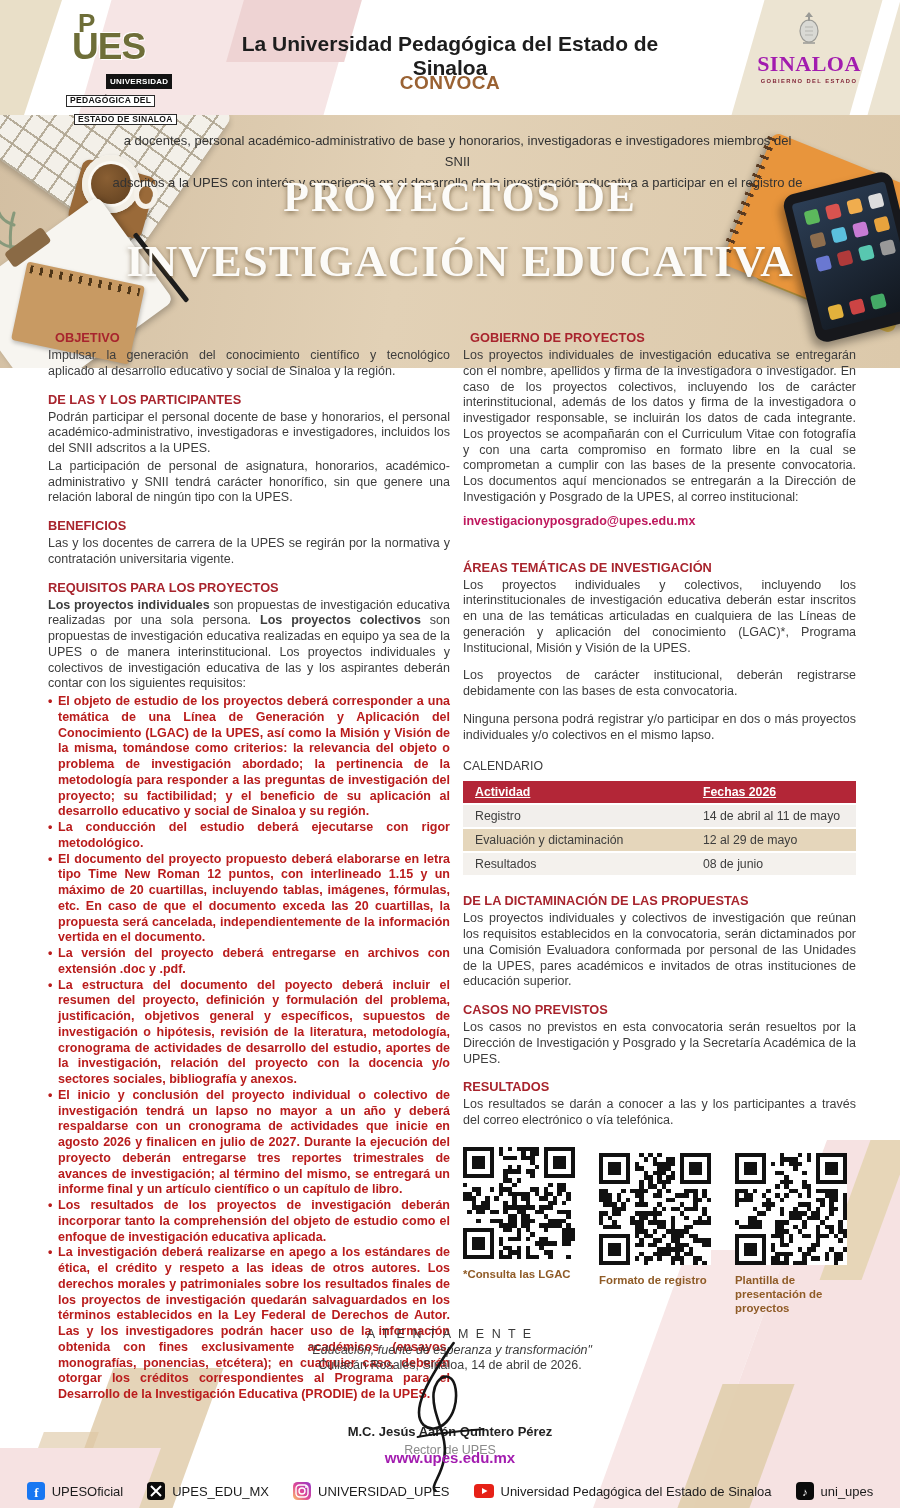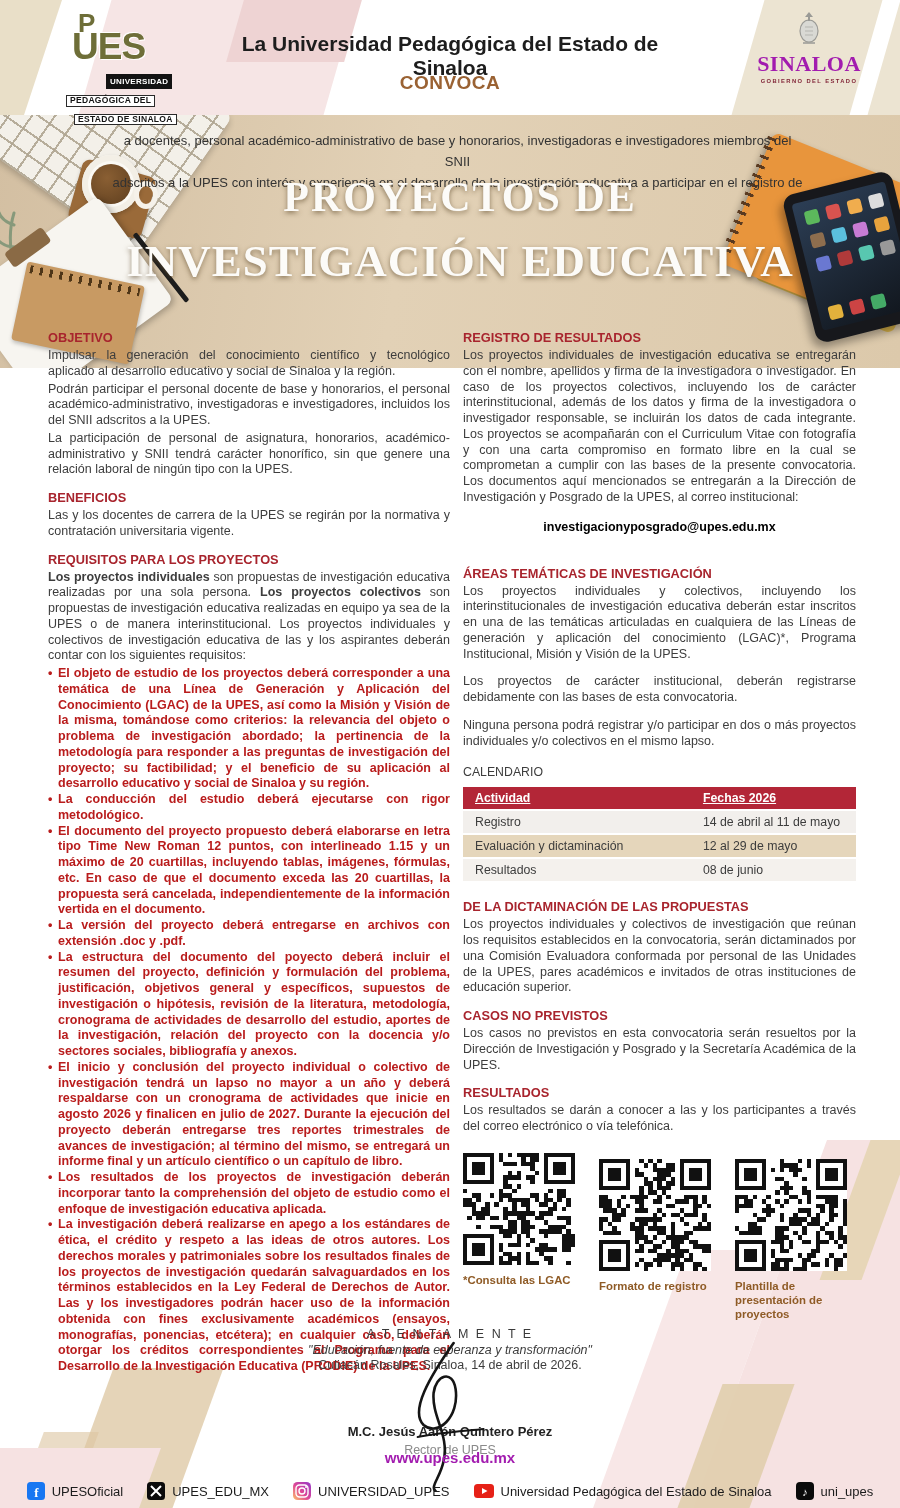--- a/index.html
+++ b/index.html
@@ -82,27 +82,27 @@
   .bigtitle{position:absolute;left:45px;right:25px;top:58px;text-align:center;z-index:2;
     font-family:"Liberation Serif","DejaVu Serif",serif;font-weight:bold;color:#fcfbf8;
     text-shadow:0 2px 5px rgba(92,72,42,.65);}
   .big1{font-size:42px;letter-spacing:2px;}
   .big2{font-size:45px;letter-spacing:1px;margin-top:14px;}
   
   .col{position:absolute;top:330px;z-index:2;}
   .col-left{left:48px;width:402px;}
   .col-right{left:463px;width:393px;}
   h3.sec{font-size:12.8px;font-weight:bold;color:#a8242d;margin:12px 0 3px;}
-  h3.first{margin-top:0;}
+  h3.first{margin-top:0;margin-left:7px;}
   .body-p{margin:0 0 2px;font-size:12.5px;line-height:1.26;color:#3d3d3d;text-align:justify;}
   .blt{position:relative;padding-left:10px;margin:0;font-size:12.5px;line-height:1.26;
     color:#b91c1c;text-align:justify;font-weight:bold;}
   .blt::before{content:"•";position:absolute;left:0;top:0;}
   .bold{font-weight:bold;}
-  .email{color:#000000;font-weight:bold;font-size:12.5px;margin-top:14px;text-align:center;}
+  .email{color:#be185d;font-weight:bold;font-size:12.5px;margin-top:8px;}
   .sp{height:10px;}
   .cal-label{font-size:12.3px;color:#3d3d3d;margin:16px 0 6px;}
   table.cal{width:100%;border-collapse:separate;border-spacing:0 2px;}
   table.cal th{background:#b32637;color:#fff;text-align:left;font-size:12.3px;padding:4px 12px;text-decoration:underline;}
   table.cal td{font-size:12.3px;color:#3d3d3d;padding:4px 12px;}
   tr.r0 td{background:#f2efec;} tr.r1 td{background:#e5d6bb;} tr.r2 td{background:#f4f1ed;}
   .cal-c1{width:58%;} .cal-c2{width:42%;}
   
   .qr-row{display:flex;gap:17px;margin-top:18px;}
   .qr-item{width:119px;}
@@ -217,40 +217,41 @@
     <div class="bigtitle">
       <div class="big1">PROYECTOS DE</div>
       <div class="big2">INVESTIGACIÓN EDUCATIVA</div>
     </div>
   </div>
 
   <div class="col col-left">
     <h3 class="sec first">OBJETIVO</h3>
     <p class="body-p">Impulsar la generación del conocimiento científico y tecnológico aplicado al desarrollo educativo y social de Sinaloa y la región.</p>
 
+    <h3 class="sec">DE LAS Y LOS PARTICIPANTES</h3>
     <p class="body-p">Podrán participar el personal docente de base y honorarios, el personal académico-administrativo, investigadoras e investigadores, incluidos los del SNII adscritos a la UPES.</p>
     <p class="body-p">La participación de personal de asignatura, honorarios, académico-administrativo y SNII tendrá carácter honorífico, sin que genere una relación laboral de ningún tipo con la UPES.</p>
 
     <h3 class="sec">BENEFICIOS</h3>
     <p class="body-p">Las y los docentes de carrera de la UPES se regirán por la normativa y contratación universitaria vigente.</p>
 
     <h3 class="sec">REQUISITOS PARA LOS PROYECTOS</h3>
     <p class="body-p"><span class="bold">Los proyectos individuales</span><span> son propuestas de investigación educativa realizadas por una sola persona. </span><span class="bold">Los proyectos colectivos</span><span> son propuestas de investigación educativa realizadas en equipo ya sea de la UPES o de manera interinstitucional. Los proyectos individuales y colectivos de investigación educativa de las y los aspirantes deberán contar con los siguientes requisitos:</span></p>
     <p class="blt">El objeto de estudio de los proyectos deberá corresponder a una temática de una Línea de Generación y Aplicación del Conocimiento (LGAC) de la UPES, así como la Misión y Visión de la misma, tomándose como criterios: la relevancia del objeto o problema de investigación abordado; la pertinencia de la metodología para responder a las preguntas de investigación del proyecto; su factibilidad; y el beneficio de su aplicación al desarrollo educativo y social de Sinaloa y su región.</p>
     <p class="blt">La conducción del estudio deberá ejecutarse con rigor metodológico.</p>
     <p class="blt">El documento del proyecto propuesto deberá elaborarse en letra tipo Time New Roman 12 puntos, con interlineado 1.15 y un máximo de 20 cuartillas, incluyendo tablas, imágenes, fórmulas, etc. En caso de que el documento exceda las 20 cuartillas, la propuesta será cancelada, independientemente de la información vertida en el documento.</p>
     <p class="blt">La versión del proyecto deberá entregarse en archivos con extensión .doc y .pdf.</p>
     <p class="blt">La estructura del documento del poyecto deberá incluir el resumen del proyecto, definición y formulación del problema, justificación, objetivos general y específicos, supuestos de investigación o hipótesis, revisión de la literatura, metodología, cronograma de actividades de desarrollo del estudio, aportes de la investigación, relación del proyecto con la docencia y/o sectores sociales, bibliografía y anexos.</p>
     <p class="blt">El inicio y conclusión del proyecto individual o colectivo de investigación tendrá un lapso no mayor a un año y deberá respaldarse con un cronograma de actividades que inicie en agosto 2026 y finalicen en julio de 2027. Durante la ejecución del proyecto deberán entregarse tres reportes trimestrales de avances de investigación; al término del mismo, se entregará un informe final y un artículo científico o un capítulo de libro.</p>
     <p class="blt">Los resultados de los proyectos de investigación deberán incorporar tanto la comprehensión del objeto de estudio como el enfoque de investigación educativa aplicada.</p>
     <p class="blt">La investigación deberá realizarse en apego a los estándares de ética, el crédito y respeto a las ideas de otros autores. Los derechos morales y patrimoniales sobre los resultados finales de los proyectos de investigación quedarán salvaguardados en los términos establecidos en la Ley Federal de Derechos de Autor. Las y los investigadores podrán hacer uso de la información obtenida con fines exclusivamente académicos (ensayos, monografías, ponencias, etcétera); en cualquier caso, deberán otorgar los créditos correspondientes al Programa para el Desarrollo de la Investigación Educativa (PRODIE) de la UPES.</p>
   </div>
 
   <div class="col col-right">
-    <h3 class="sec first">REGISTRO DE RESULTADOS</h3>
+    <h3 class="sec first">GOBIERNO DE PROYECTOS</h3>
     <p class="body-p">Los proyectos individuales de investigación educativa se entregarán con el nombre, apellidos y firma de la investigadora o investigador. En caso de los proyectos colectivos, incluyendo los de carácter interinstitucional, además de los datos y firma de la investigadora o investigador responsable, se incluirán los datos de cada integrante. Los proyectos se acompañarán con el Curriculum Vitae con fotografía y con una carta compromiso en formato libre en la cual se comprometan a cumplir con las bases de la presente convocatoria. Los documentos aquí mencionados se entregarán a la Dirección de Investigación y Posgrado de la UPES, al correo institucional:</p>
     <div class="email">investigacionyposgrado@upes.edu.mx</div>
 
     <div class="sp"></div>
       <div class="sp"></div>
     <h3 class="sec">ÁREAS TEMÁTICAS DE INVESTIGACIÓN</h3>
     <p class="body-p">Los proyectos individuales y colectivos, incluyendo los interinstitucionales de investigación educativa deberán estar inscritos en una de las temáticas articuladas en cualquiera de las Líneas de generación y aplicación del conocimiento (LGAC)*, Programa Institucional, Misión y Visión de la UPES.</p>
     <div class="sp"></div>
     <p class="body-p">Los proyectos de carácter institucional, deberán registrarse debidamente con las bases de esta convocatoria.</p>
     <div class="sp"></div>

